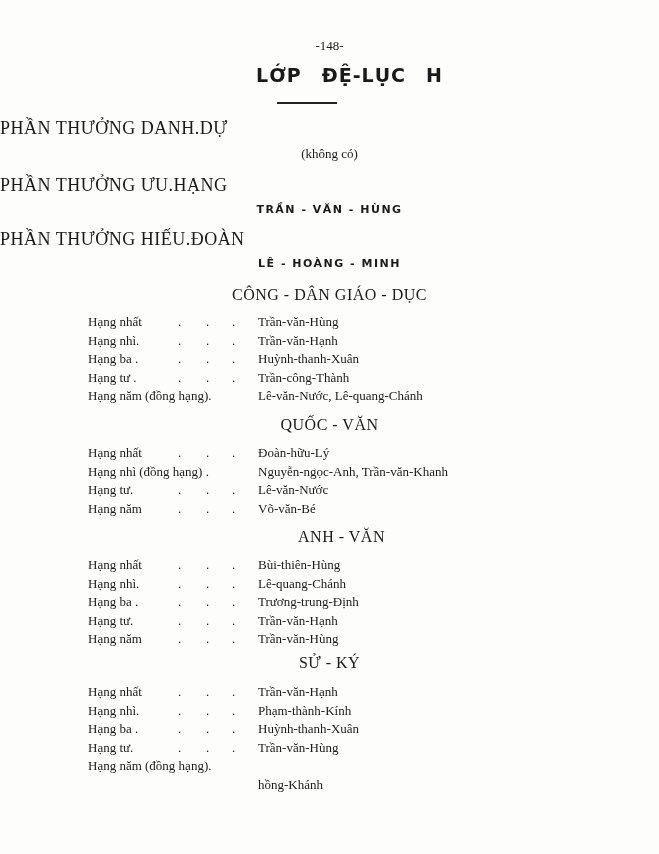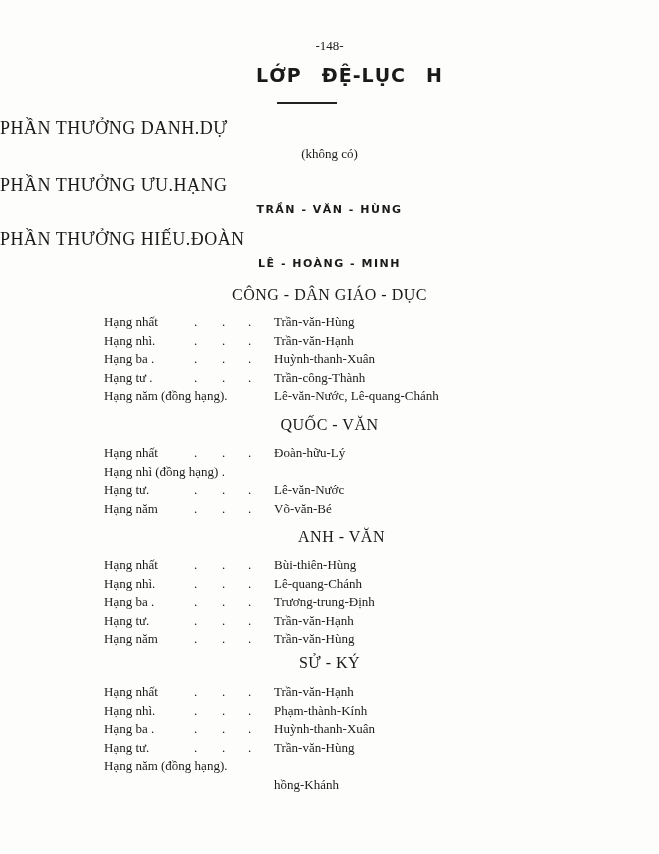--- a/index.html
+++ b/index.html
@@ -11,21 +11,21 @@
   .title { position:absolute; top:64px; left:0; width:659px; text-align:center;
     font-family:"DejaVu Sans", sans-serif; font-weight:bold; font-size:19px; letter-spacing:1px;padding-left:20px; }
   .title .gap { display:inline-block; width:20px; }
   .rule { position:absolute; top:102px; left:277px; width:60px; height:2px; background:#222; }
   .h2 { position:absolute; left:0; width:659px; text-align:left; font-size:18px; letter-spacing:0.5px; }
   .sub { position:absolute; left:0; width:659px; text-align:center; font-family:"DejaVu Sans", sans-serif;
     font-weight:bold; font-size:11px; letter-spacing:1.5px; }
   .note { position:absolute; left:0; width:659px; text-align:center; font-size:13px; }
   .sect { position:absolute; left:0; width:659px; text-align:center; font-size:16px; letter-spacing:0.5px; }
   .rows { position:absolute; left:88px; width:500px; font-size:13px; }
-  .row { position:relative; height:18.5px; line-height:18.5px;margin-left:16px; }
+  .row { position:relative; height:18.5px; line-height:18.5px; }
   .row .lbl { position:absolute; left:0; white-space:nowrap; }
   .row .dots { position:absolute; left:90px; width:80px; white-space:nowrap; }
   .row .dots span { position:absolute; }
   .row .name { position:absolute; left:170px; white-space:nowrap; }
 </style>
 </head>
 <body>
 
 <div class="pagenum">-148-</div>
 
@@ -91,20 +91,21 @@
         <span class="lbl">Hạng nhất</span>
         <span class="dots">
           <span style="left: 0px;">.</span>
           <span style="left: 28px;">.</span>
           <span style="left: 54px;">.</span>
         </span>
         <span class="name">Đoàn-hữu-Lý</span>
       </div>
       <div class="row">
         <span class="lbl">Hạng nhì (đồng hạng) .</span>
+        <span class="name">Nguyễn-ngọc-Anh, Trần-văn-Khanh</span>
       </div>
       <div class="row">
         <span class="lbl">Hạng tư.</span>
         <span class="dots">
           <span style="left: 0px;">.</span>
           <span style="left: 28px;">.</span>
           <span style="left: 54px;">.</span>
         </span>
         <span class="name">Lê-văn-Nước</span>
       </div>

